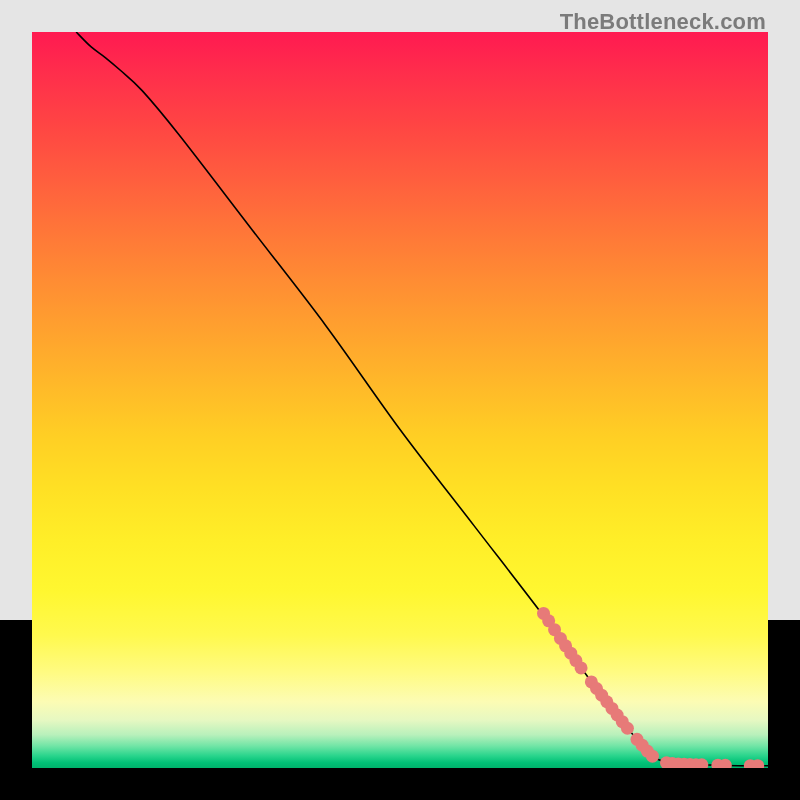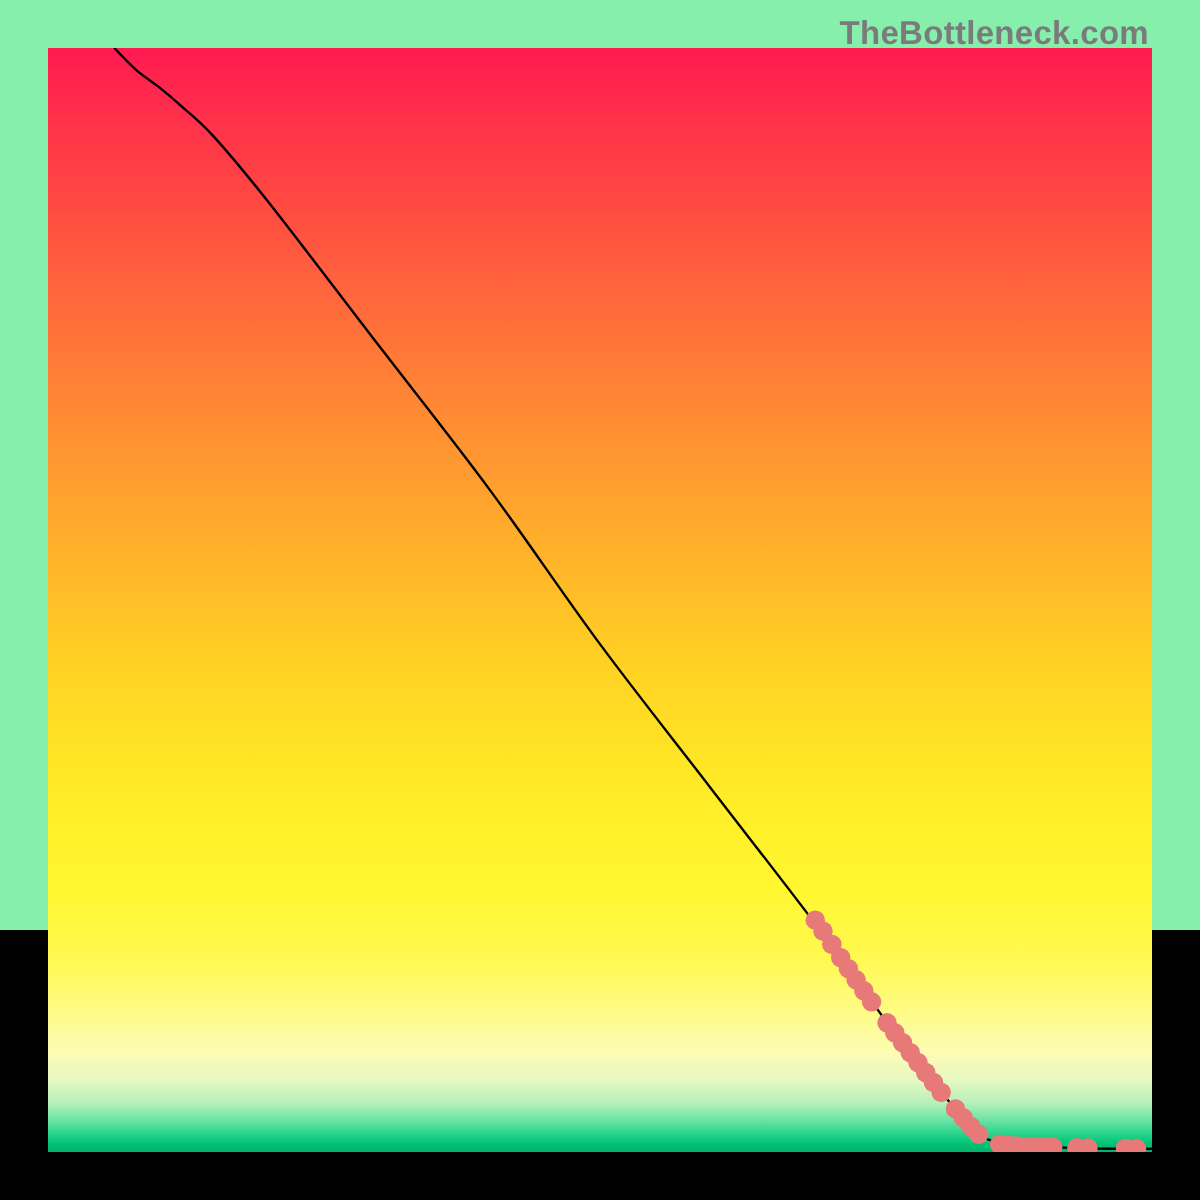--- a/index.html
+++ b/index.html
@@ -8,21 +8,21 @@
     width: 800px;
     height: 800px;
     overflow: hidden;
     background: #000;
     font-family: Arial, Helvetica, sans-serif;
   }
   .frame {
     position: relative;
     width: 800px;
     height: 620px;
-    background: #86efac;
+    background: #e5e5e5;
   }
   .plot {
     position: absolute;
     left: 32px;
     top: 32px;
     width: 736px;
     height: 736px;
     overflow: hidden;
   }
   .gradient {

